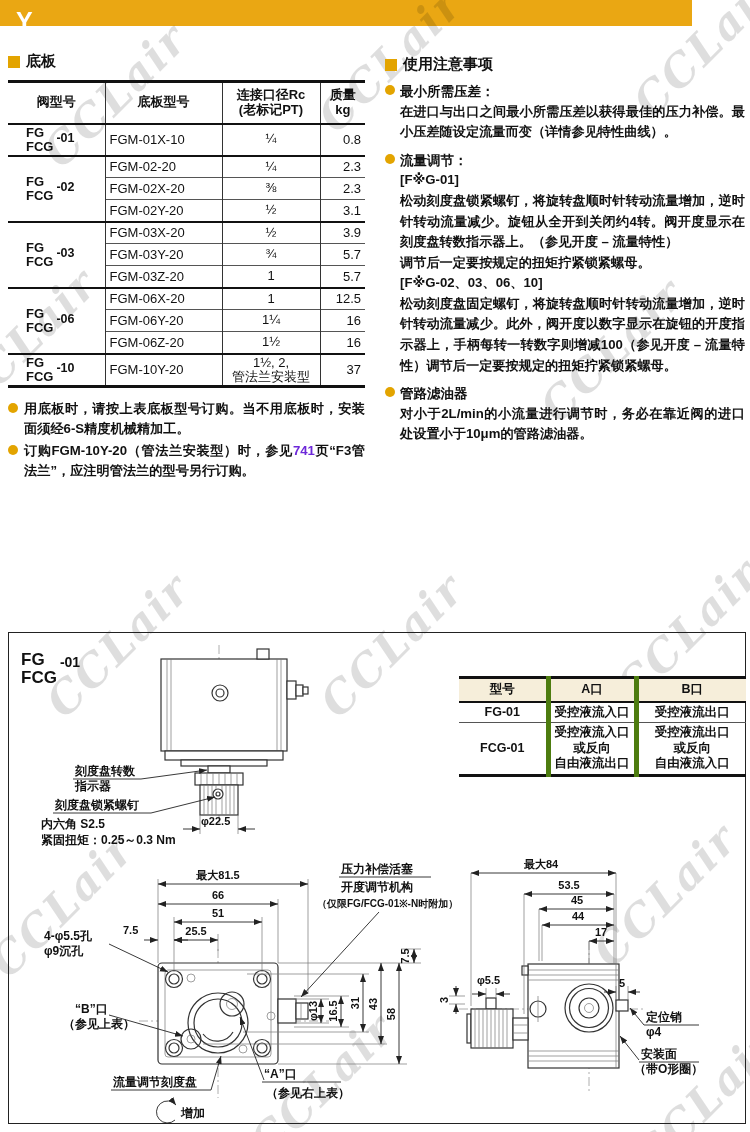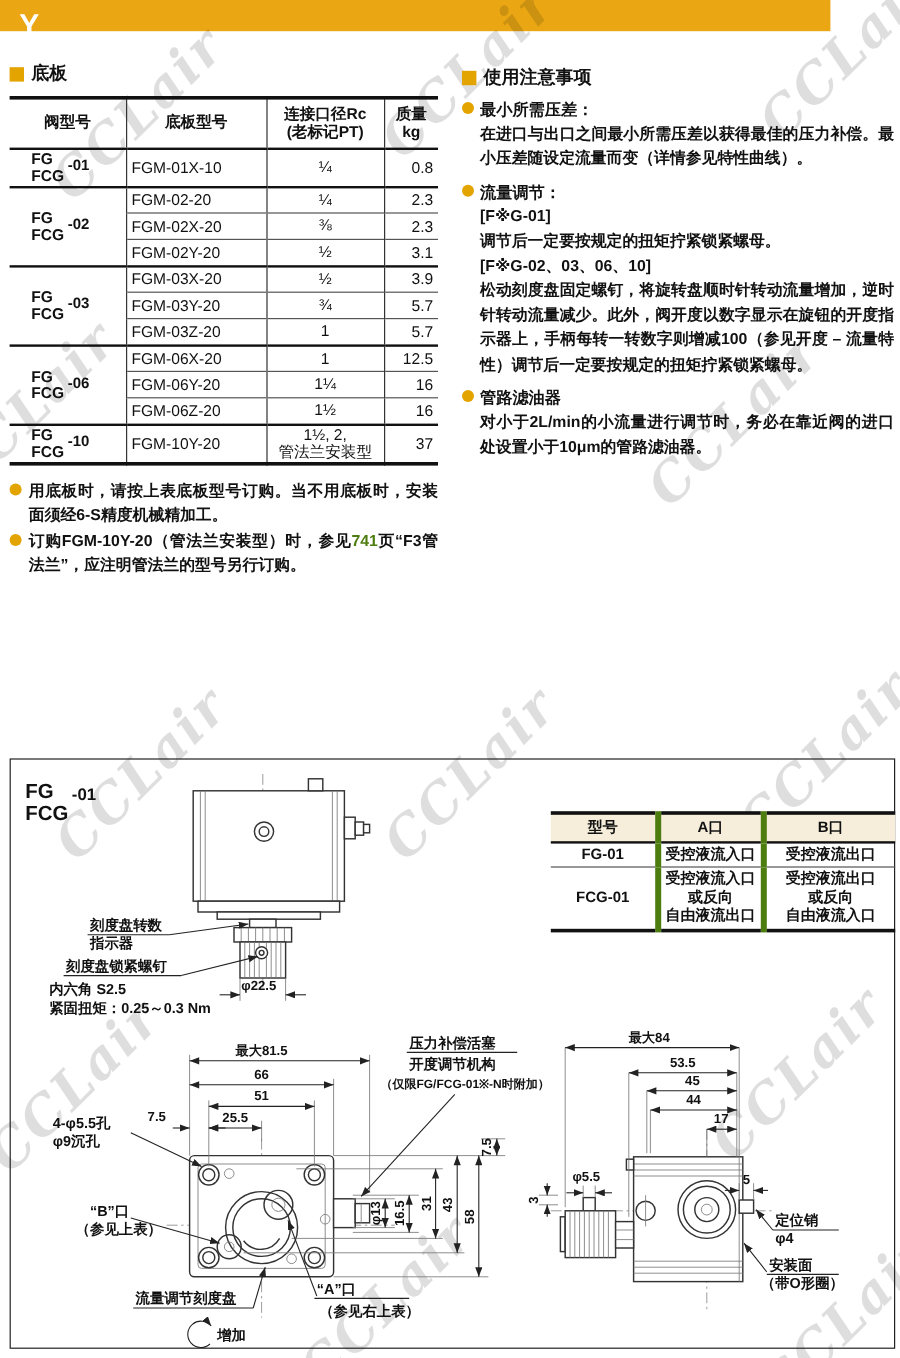--- a/index.html
+++ b/index.html
@@ -39,21 +39,21 @@
   td.size { text-align:center; white-space:pre-line; line-height:1.1; font-size:13.5px; }
   td.wt { text-align:right; padding-left:8px; }
   .valve-model { display:flex; align-items:center; gap:3px; font-weight:bold; padding-left:14px; }
   .valve-model .stk { display:flex; flex-direction:column; line-height:1.08; font-size:13px; }
   .valve-model .suf { font-size:12.5px; margin-top:-3px; }
 
   ul.notes { list-style:none; margin-top:11px; }
   ul.notes li { position:relative; padding-left:16px; font-size:13.2px; line-height:1.5;
                 font-weight:bold; margin-bottom:2px; text-align:justify; }
   .dot { position:absolute; left:0; top:4px; width:10px; height:10px; border-radius:50%; background:#E3A400; }
-  .link { color:#4d7c0f; }
+  .link { color:#6d28d9; }
 
   
   .right-col { position:absolute; left:385px; top:55px; width:360px; }
   .u-item { position:relative; padding-left:15px; margin-top:8px; }
   .u-item .dot { top:3px; }
   .u-head { font-size:13.5px; font-weight:bold; line-height:1.45; }
   .u-item p { font-size:13.2px; font-weight:bold; line-height:1.56; text-align:justify; }
 
   
   .box { position:absolute; left:8px; top:632px; width:738px; height:492px; border:1.5px solid #222; background:transparent; }
@@ -256,20 +256,21 @@
       <div class="u-item">
         <span class="dot"></span>
         <div class="u-head">最小所需压差：</div>
         <p>在进口与出口之间最小所需压差以获得最佳的压力补偿。最小压差随设定流量而变（详情参见特性曲线）。</p>
       </div>
 
       <div class="u-item">
         <span class="dot"></span>
         <div class="u-head">流量调节：</div>
         <p>[F※G-01]</p>
+        <p>松动刻度盘锁紧螺钉，将旋转盘顺时针转动流量增加，逆时针转动流量减少。旋钮从全开到关闭约4转。阀开度显示在刻度盘转数指示器上。（参见开度 – 流量特性）</p>
         <p>调节后一定要按规定的扭矩拧紧锁紧螺母。</p>
         <p>[F※G-02、03、06、10]</p>
         <p>松动刻度盘固定螺钉，将旋转盘顺时针转动流量增加，逆时针转动流量减少。此外，阀开度以数字显示在旋钮的开度指示器上，手柄每转一转数字则增减100（参见开度 – 流量特性）调节后一定要按规定的扭矩拧紧锁紧螺母。</p>
       </div>
 
       <div class="u-item">
         <span class="dot"></span>
         <div class="u-head">管路滤油器</div>
         <p>对小于2L/min的小流量进行调节时，务必在靠近阀的进口处设置小于10μm的管路滤油器。</p>
       </div>

